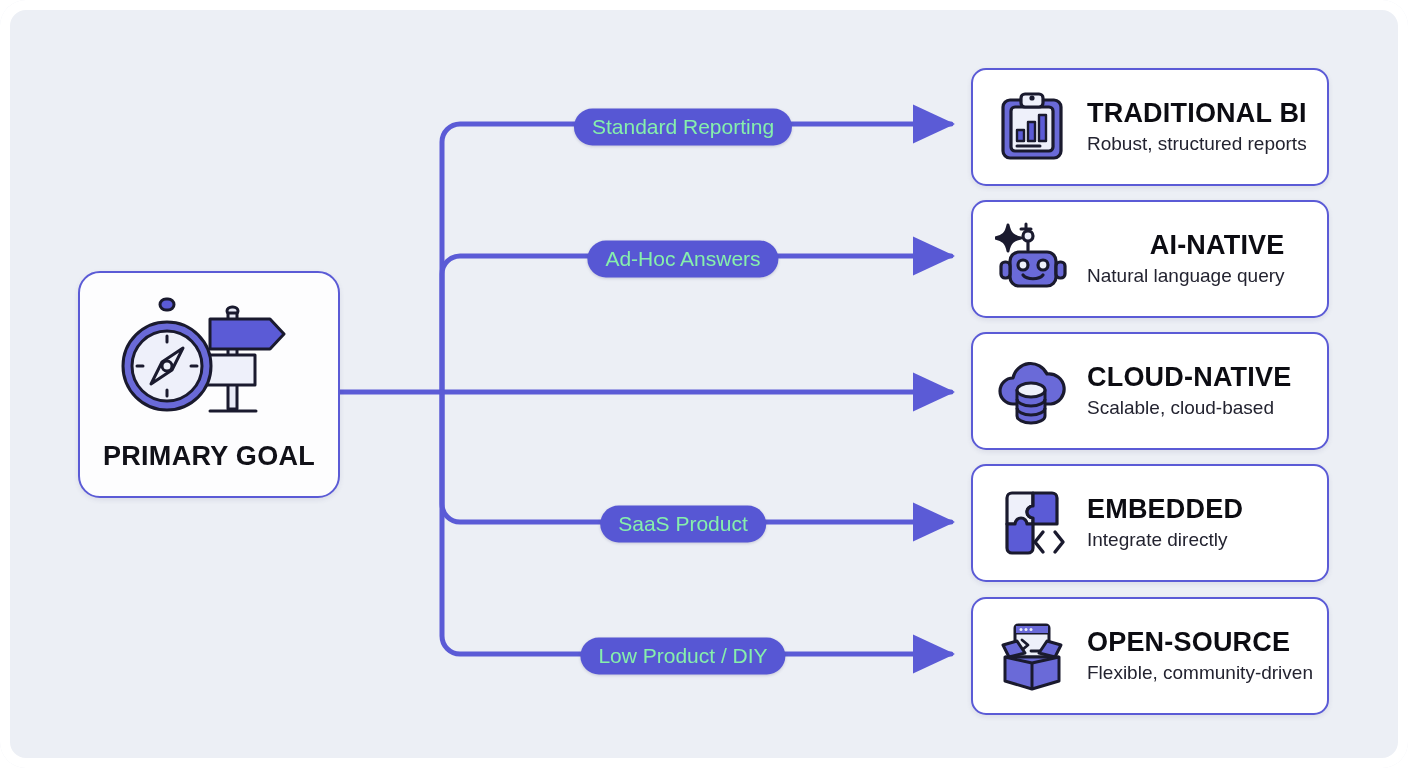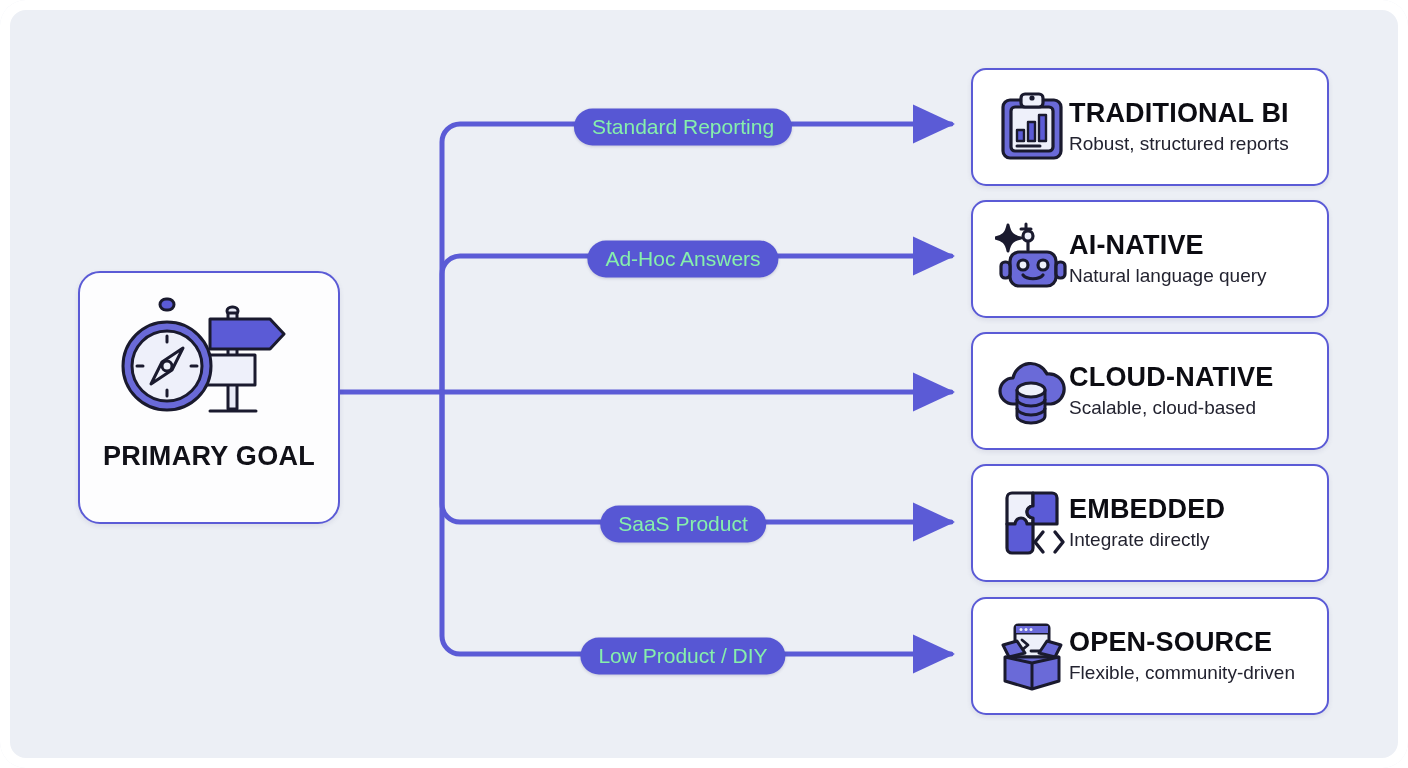--- a/index.html
+++ b/index.html
@@ -29,21 +29,21 @@
     width: 1408px;
     height: 768px;
   }
 
   
   #primary-node {
     position: absolute;
     left: 78px;
     top: 271px;
     width: 262px;
-    height: 253px;
+    height: 227px;
     background: #fdfdfe;
     border: 2px solid #5b5bd6;
     border-radius: 22px;
     box-sizing: border-box;
     display: flex;
     flex-direction: column;
     align-items: center;
     justify-content: flex-start;
     padding-top: 16px;
     box-shadow: 0 2px 5px rgba(60,60,110,0.10);
@@ -85,20 +85,21 @@
     align-items: center;
     padding-left: 22px;
     box-shadow: 0 2px 5px rgba(60,60,110,0.10);
   }
   .result-card .card-icon {
     width: 74px;
     height: 74px;
     flex: 0 0 74px;
   }
   .result-card .card-text {
+    margin-left: 18px;
     display: flex;
     flex-direction: column;
     justify-content: center;
   }
   .result-card .card-title {
     font-size: 27px;
     font-weight: bold;
     color: #0c0c12;
     letter-spacing: 0.2px;
     line-height: 1.1;
@@ -187,21 +188,21 @@
       <g stroke="#1a1a2e" stroke-width="3" stroke-linecap="round">
         <path d="M22,56 H45"></path>
       </g>
     </svg>
     <div class="card-text">
       <div class="card-title">TRADITIONAL BI</div>
       <div class="card-sub">Robust, structured reports</div>
     </div>
   </div>
 
-  <div class="result-card" style="top:200px;">
+  <div class="result-card" style="top:200px;text-align:right;">
     <svg class="card-icon" viewBox="0 0 74 74" xmlns="http://www.w3.org/2000/svg">
       <g stroke="#1a1a2e" stroke-width="3" stroke-linejoin="round" fill="none">
         <path d="M13,3 C14.6,11.2 17.8,14.4 26,16 C17.8,17.6 14.6,20.8 13,29 C11.4,20.8 8.2,17.6 0,16 C8.2,14.4 11.4,11.2 13,3 Z" fill="#1a1a2e"></path>
         <path d="M31,2 V12 M26,7 H36" stroke-width="3" stroke-linecap="round"></path>
       </g>
       <g stroke="#1a1a2e" stroke-width="3.2" stroke-linejoin="round">
         <path d="M33,18 V28" stroke-linecap="round" fill="none"></path>
         <circle cx="33" cy="14" r="5" fill="#eef0fa"></circle>
         <rect x="15" y="30" width="46" height="34" rx="9" fill="#6a6ad8"></rect>
         <rect x="6" y="40" width="9" height="16" rx="4" fill="#6a6ad8"></rect>

